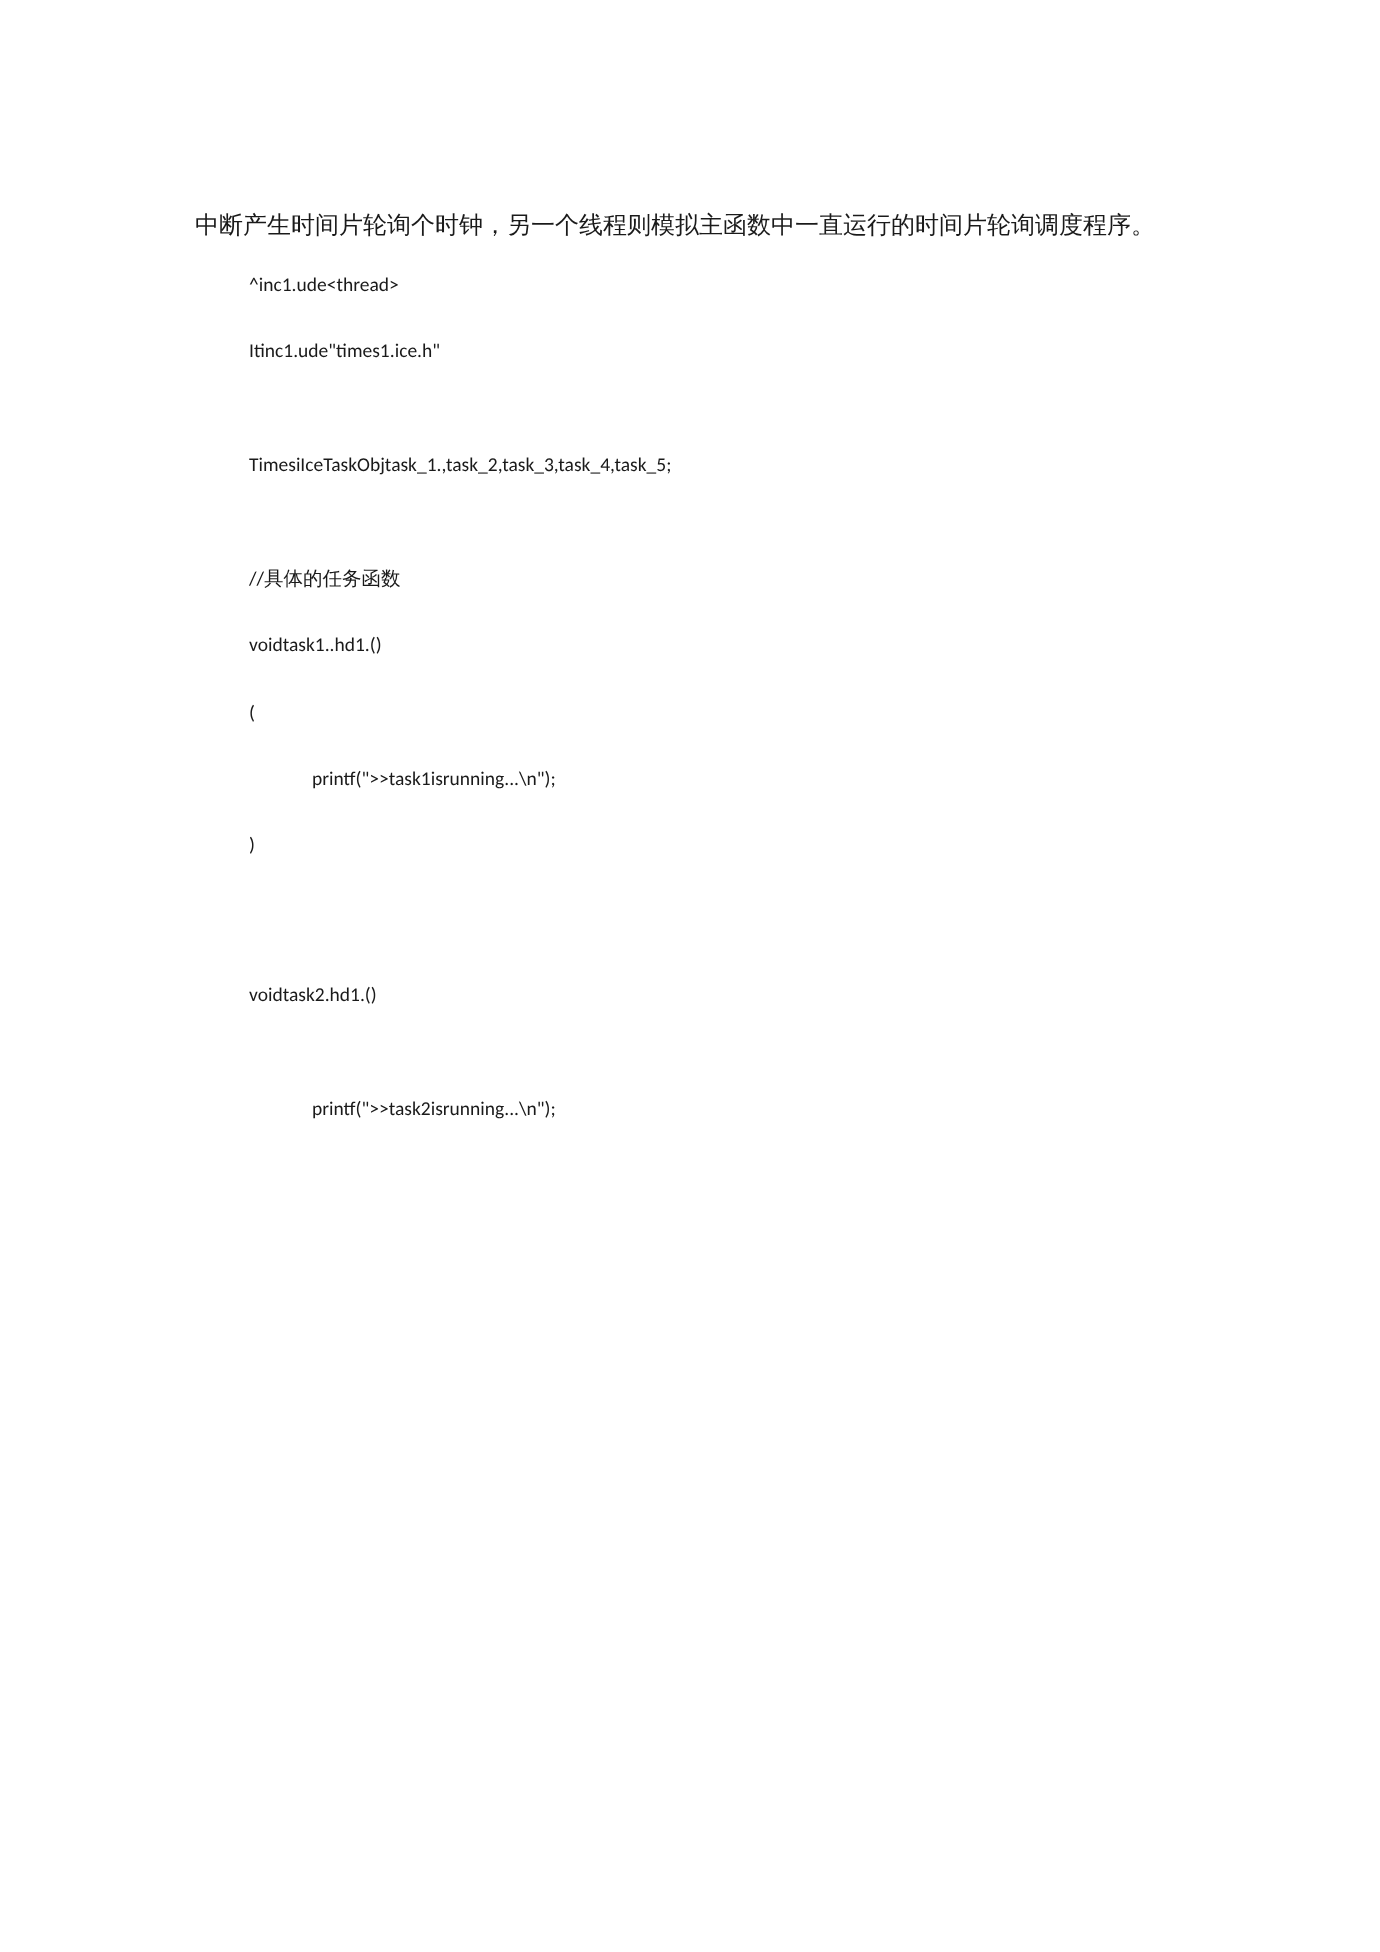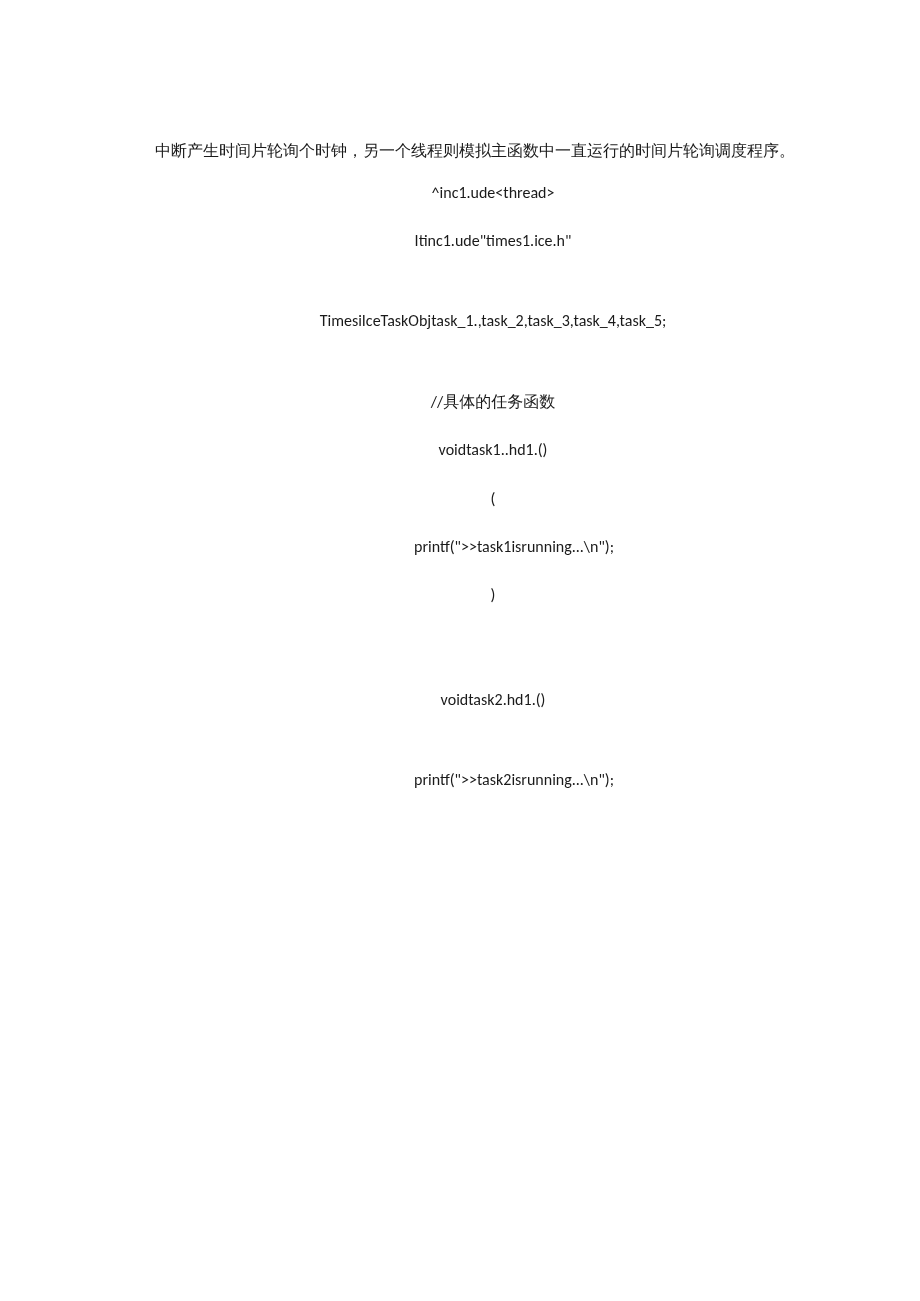--- a/index.html
+++ b/index.html
@@ -6,31 +6,30 @@
     margin: 0;
     padding: 0;
     background: #ffffff;
     width: 920px;
     font-family: "Microsoft YaHei", "SimSun", sans-serif;
   }
   .page {
     padding: 130px 100px 100px 130px;
     box-sizing: border-box;
     width: 920px;
-    text-align: center;
   }
   .para {
     font-size: 16px;
     color: #1a1a1a;
     line-height: 2.6;
     margin: 0 0 10px 0;
     font-family: "SimSun", "Microsoft YaHei", serif;
   }
   .code-line {
-    font-size: 16px;
+    font-size: 13px;
     color: #1a1a1a;
     line-height: 1.4;
     margin: 0 0 26px 0;
     padding-left: 36px;
     font-family: "Calibri", "SimSun", sans-serif;
   }
   .code-line.indent {
     padding-left: 78px;
   }
   .gap {

